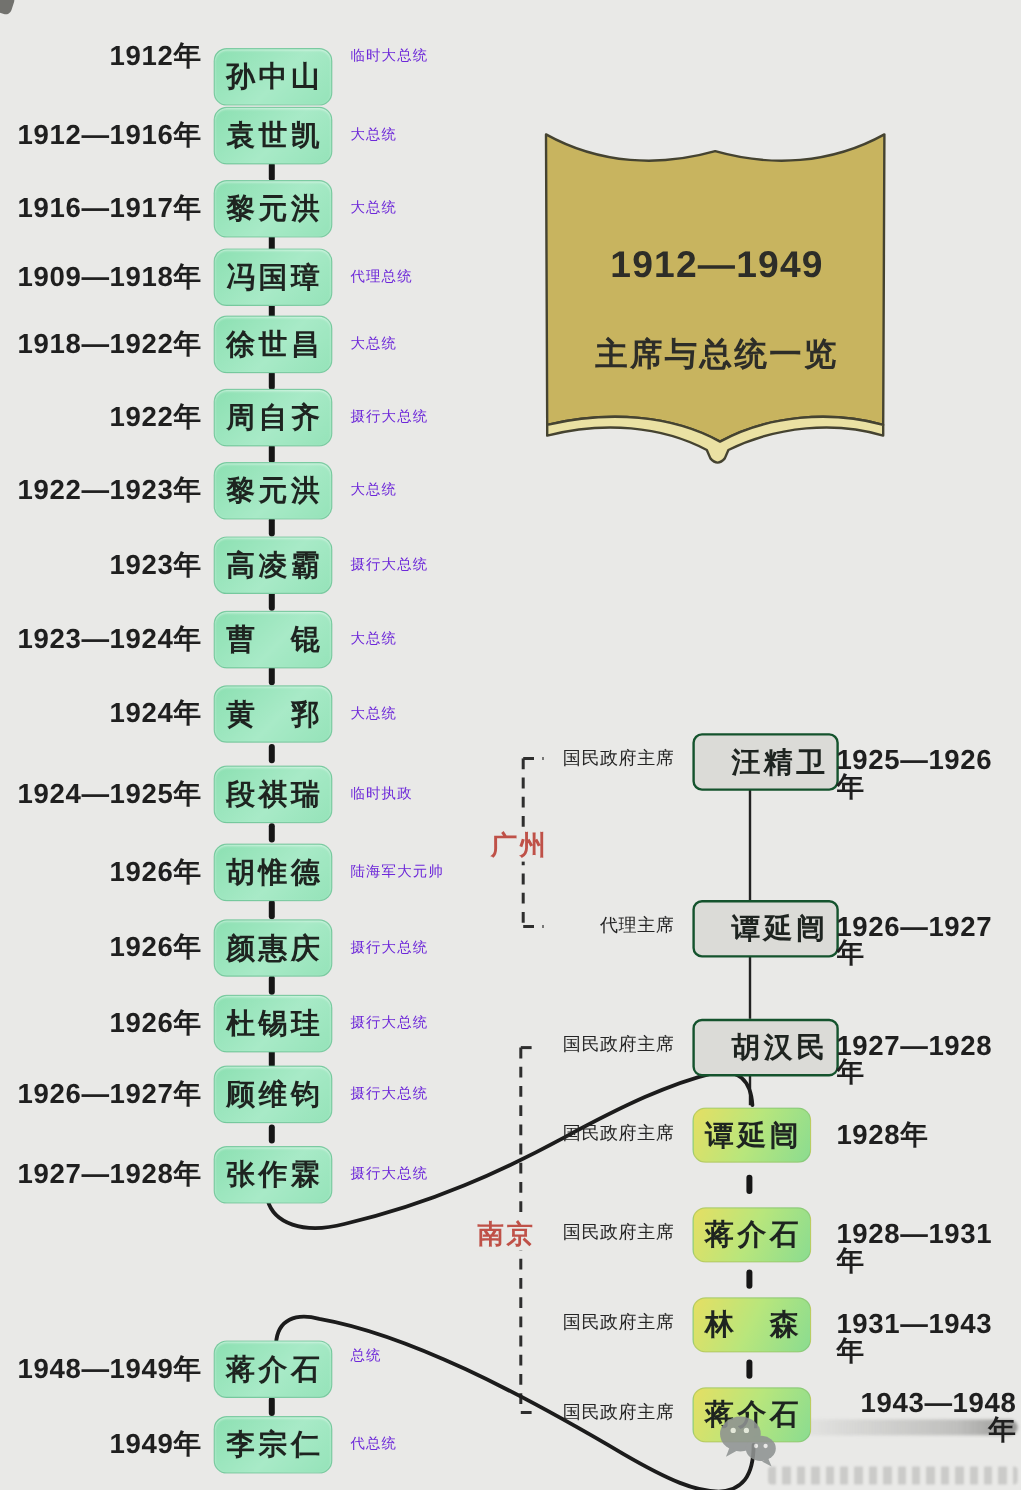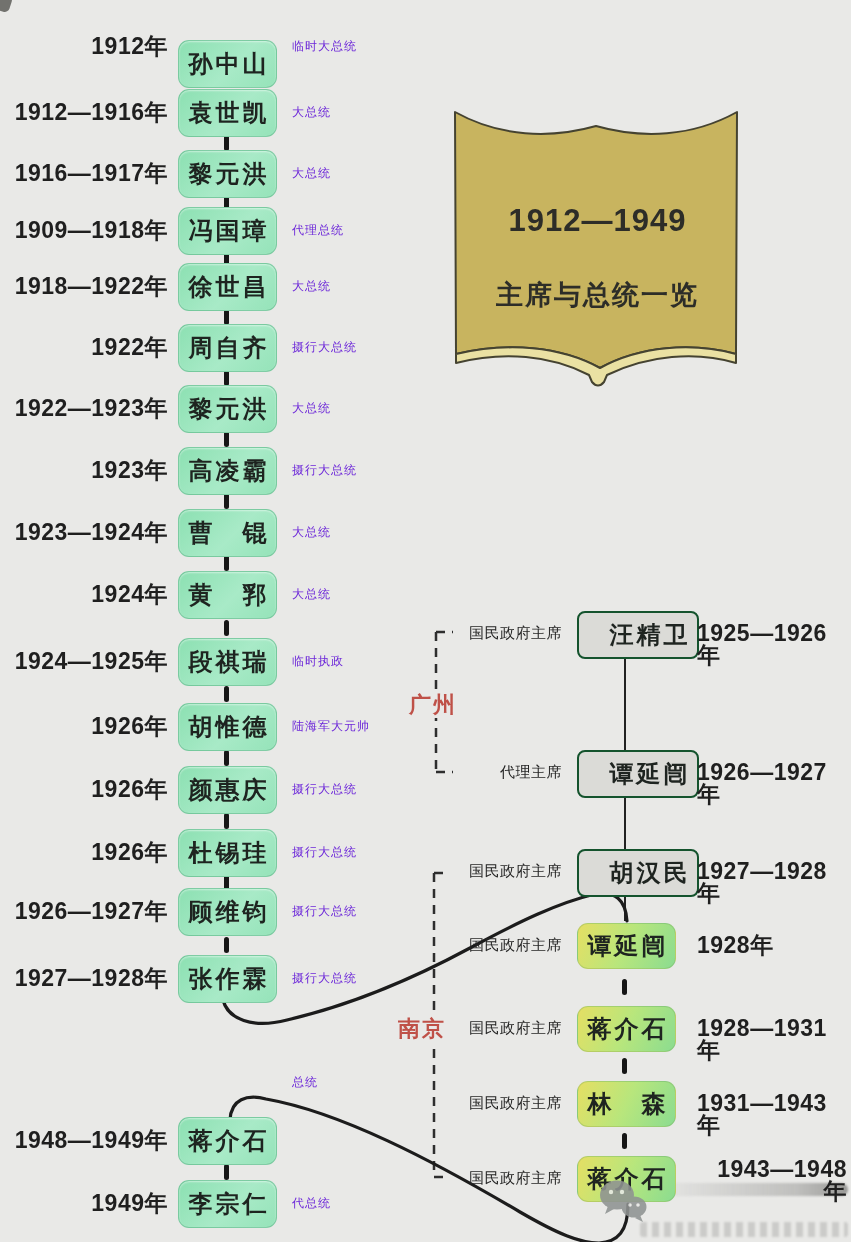--- a/index.html
+++ b/index.html
@@ -236,21 +236,21 @@
       <div class="dash-v" style="left: 224px; top: 936.5px;"></div>
       <div class="l-date" style="top: 967px;">1927—1928年</div>
       <div class="l-box" style="top: 955px;">
         <span class="nm">张作霖</span>
       </div>
       <div class="l-role" style="top: 967px;">摄行大总统</div>
       <div class="l-date" style="top: 1129px;">1948—1949年</div>
       <div class="l-box" style="top: 1117px;">
         <span class="nm">蒋介石</span>
       </div>
-      <div class="l-role" style="top: 1071px;">总统</div>
+      <div class="l-role" style="top: 1118px;">总统</div>
       <div class="dash-v" style="left: 224px; top: 1163.5px;"></div>
       <div class="l-date" style="top: 1192px;">1949年</div>
       <div class="l-box" style="top: 1180px;">
         <span class="nm">李宗仁</span>
       </div>
       <div class="l-role" style="top: 1192px;">代总统</div>
       <div class="r-label" style="top: 623px;">国民政府主席</div>
       <div class="r-box gray" style="top: 611px;">
         <span class="nm">汪精卫</span>
       </div>

